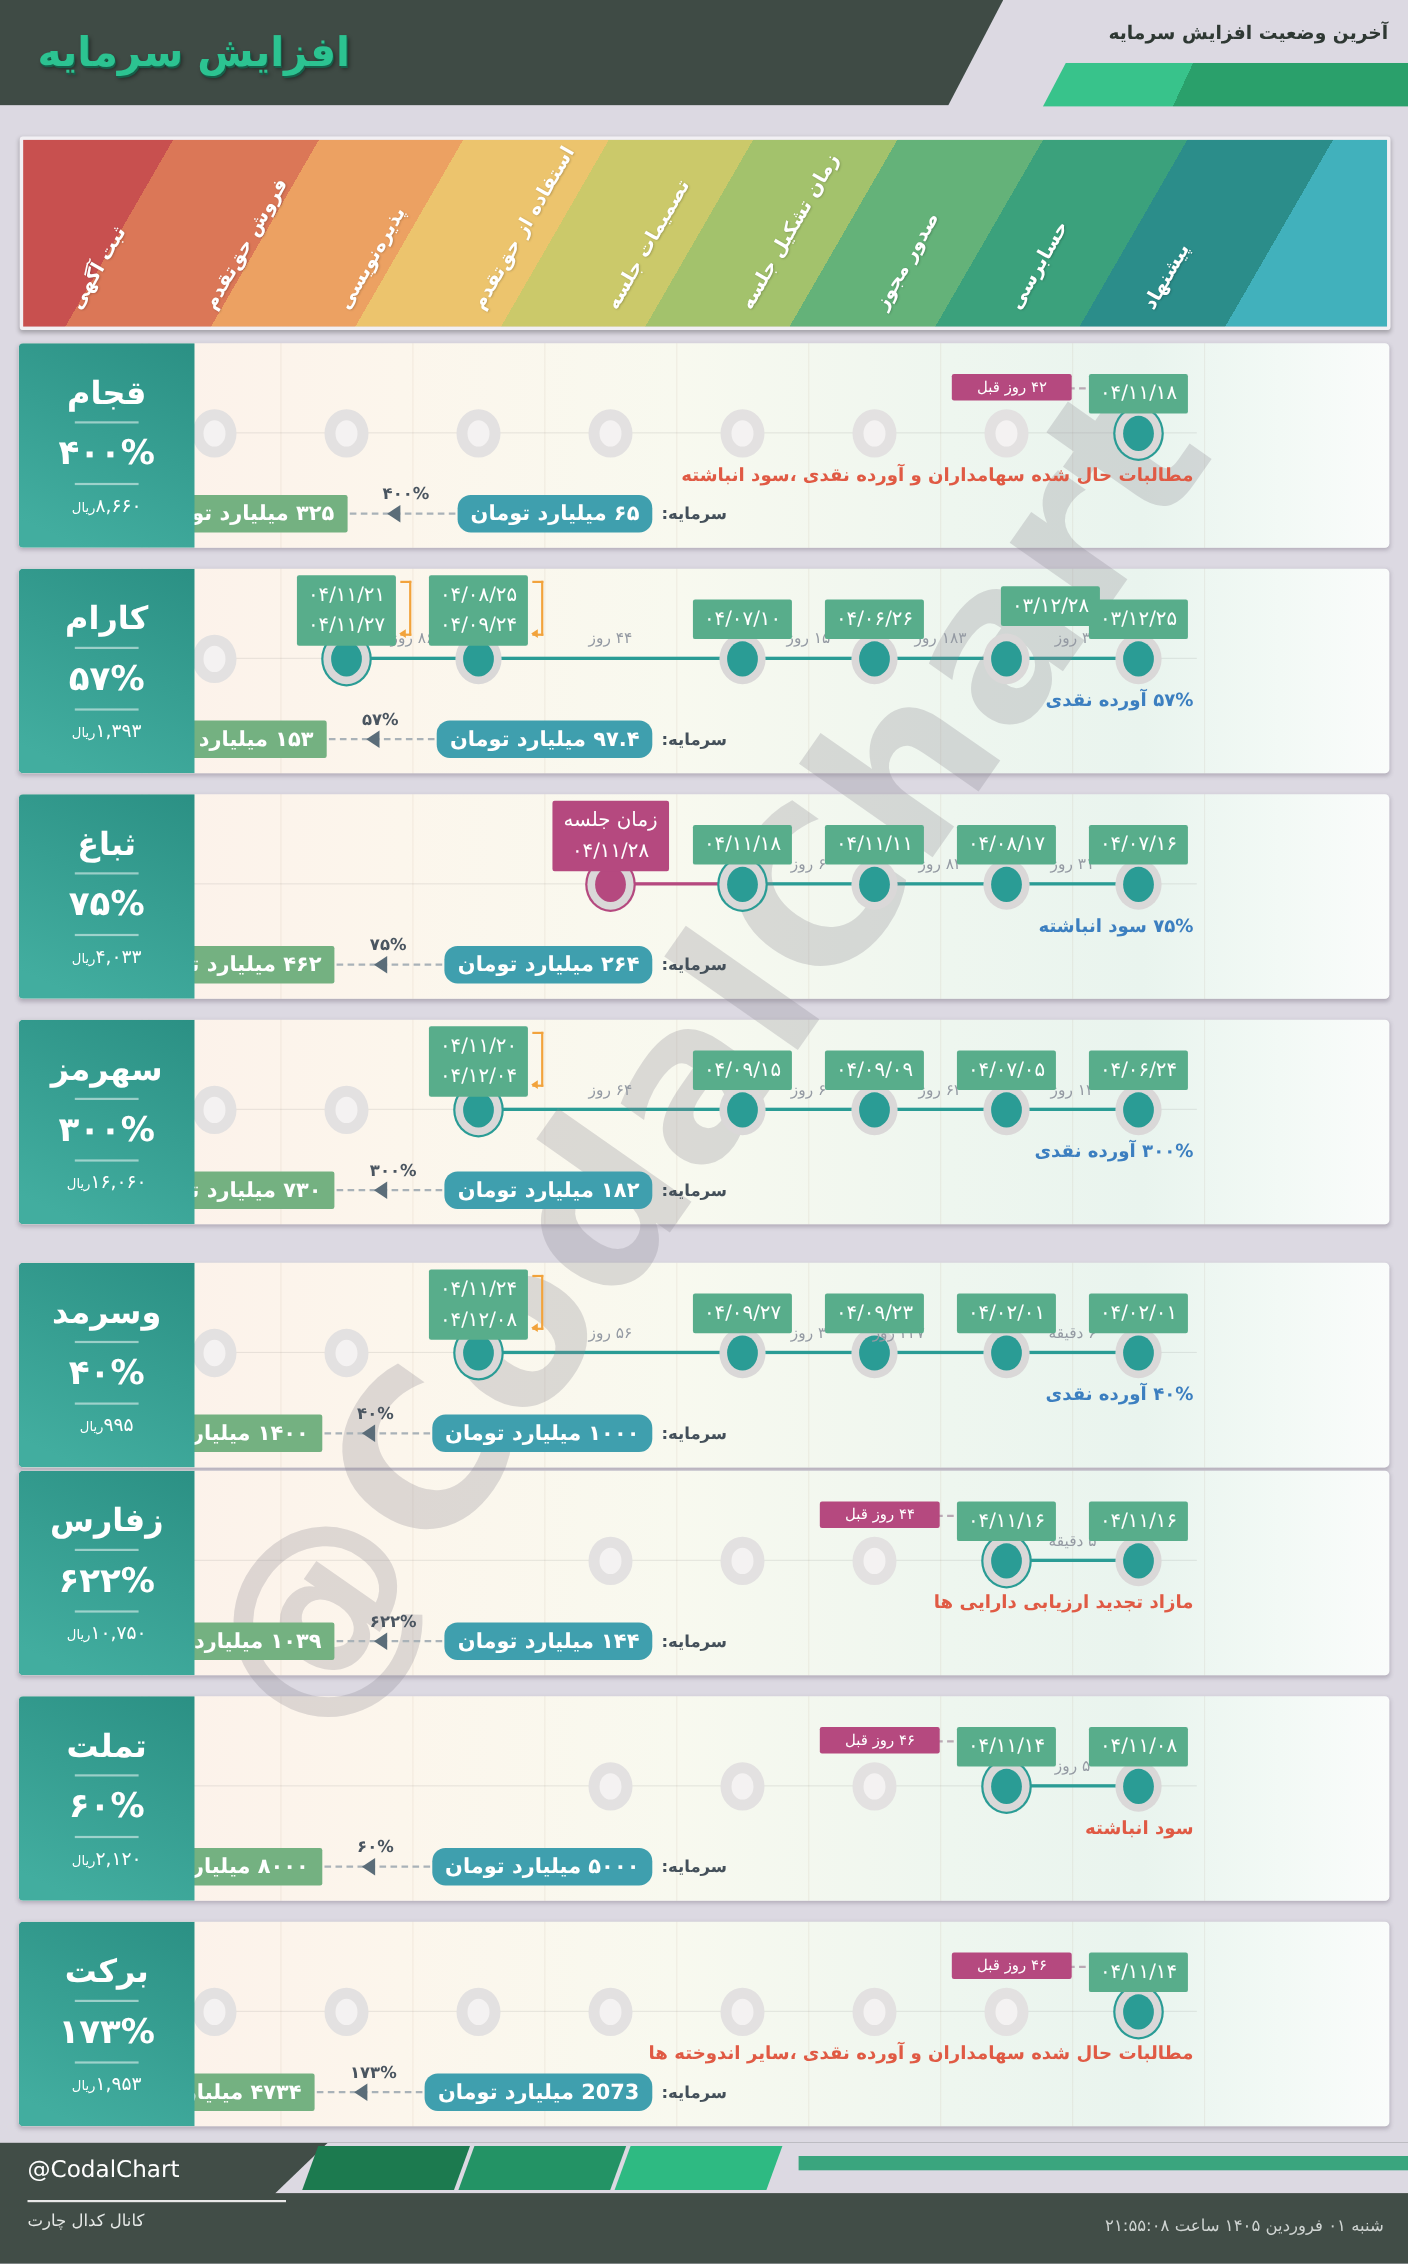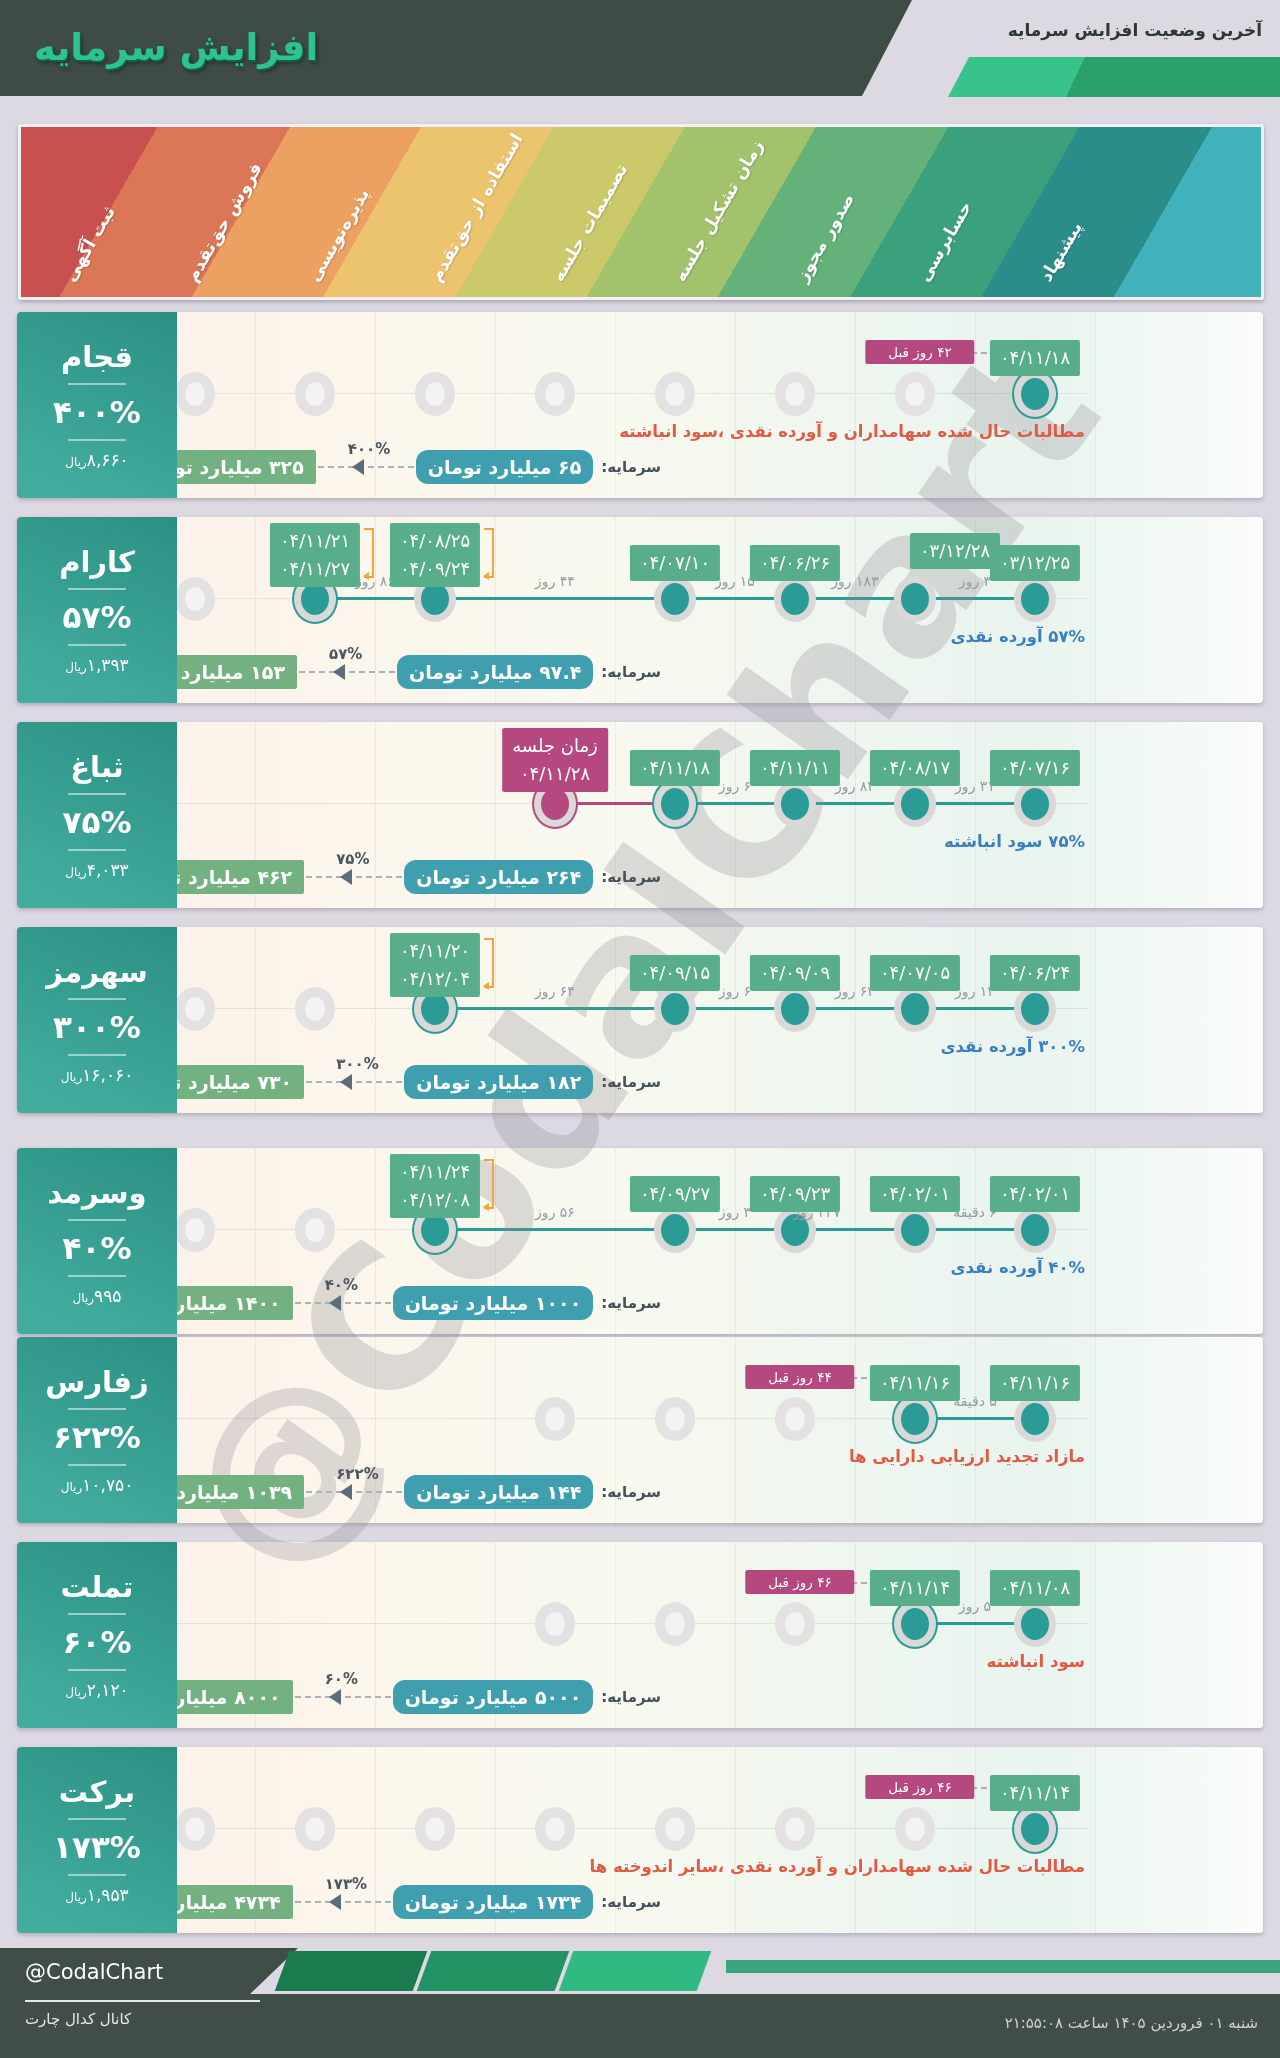--- a/index.html
+++ b/index.html
@@ -450,21 +450,21 @@
         <div class="gdot" style="left: 898px; top: 82px;"></div>
         <div class="dot current" style="left: 1018px; top: 82px;"></div>
         <div class="dbadge" style="left: 1018px; top: 28px;">
           <div>۰۴/۱۱/۱۴</div>
         </div>
         <div class="ago" style="left: 903px; top: 28px;">۴۶ روز قبل</div>
         <div class="ago-dash" style="left: 954px; width: 26px;"></div>
         <div class="desc" style="color: rgb(224, 90, 68);">مطالبات حال شده سهامداران و آورده نقدی ،سایر اندوخته ها</div>
         <div class="cap">
           <span class="cap-label">سرمایه:</span>
-          <span class="cap-badge cap-from">۱۷۳۴ میلیارد تومان</span>
+          <span class="cap-badge cap-from">2073 میلیارد تومان</span>
           <span class="cap-arrow">
             <span class="cap-pct">۱۷۳%</span>
           </span>
           <span class="cap-badge cap-to">۴۷۳۴ میلیارد تومان</span>
         </div>
         <div class="panel">
           <div class="nm">برکت</div>
           <div class="dv"></div>
           <div class="pc">۱۷۳%</div>
           <div class="dv"></div>

